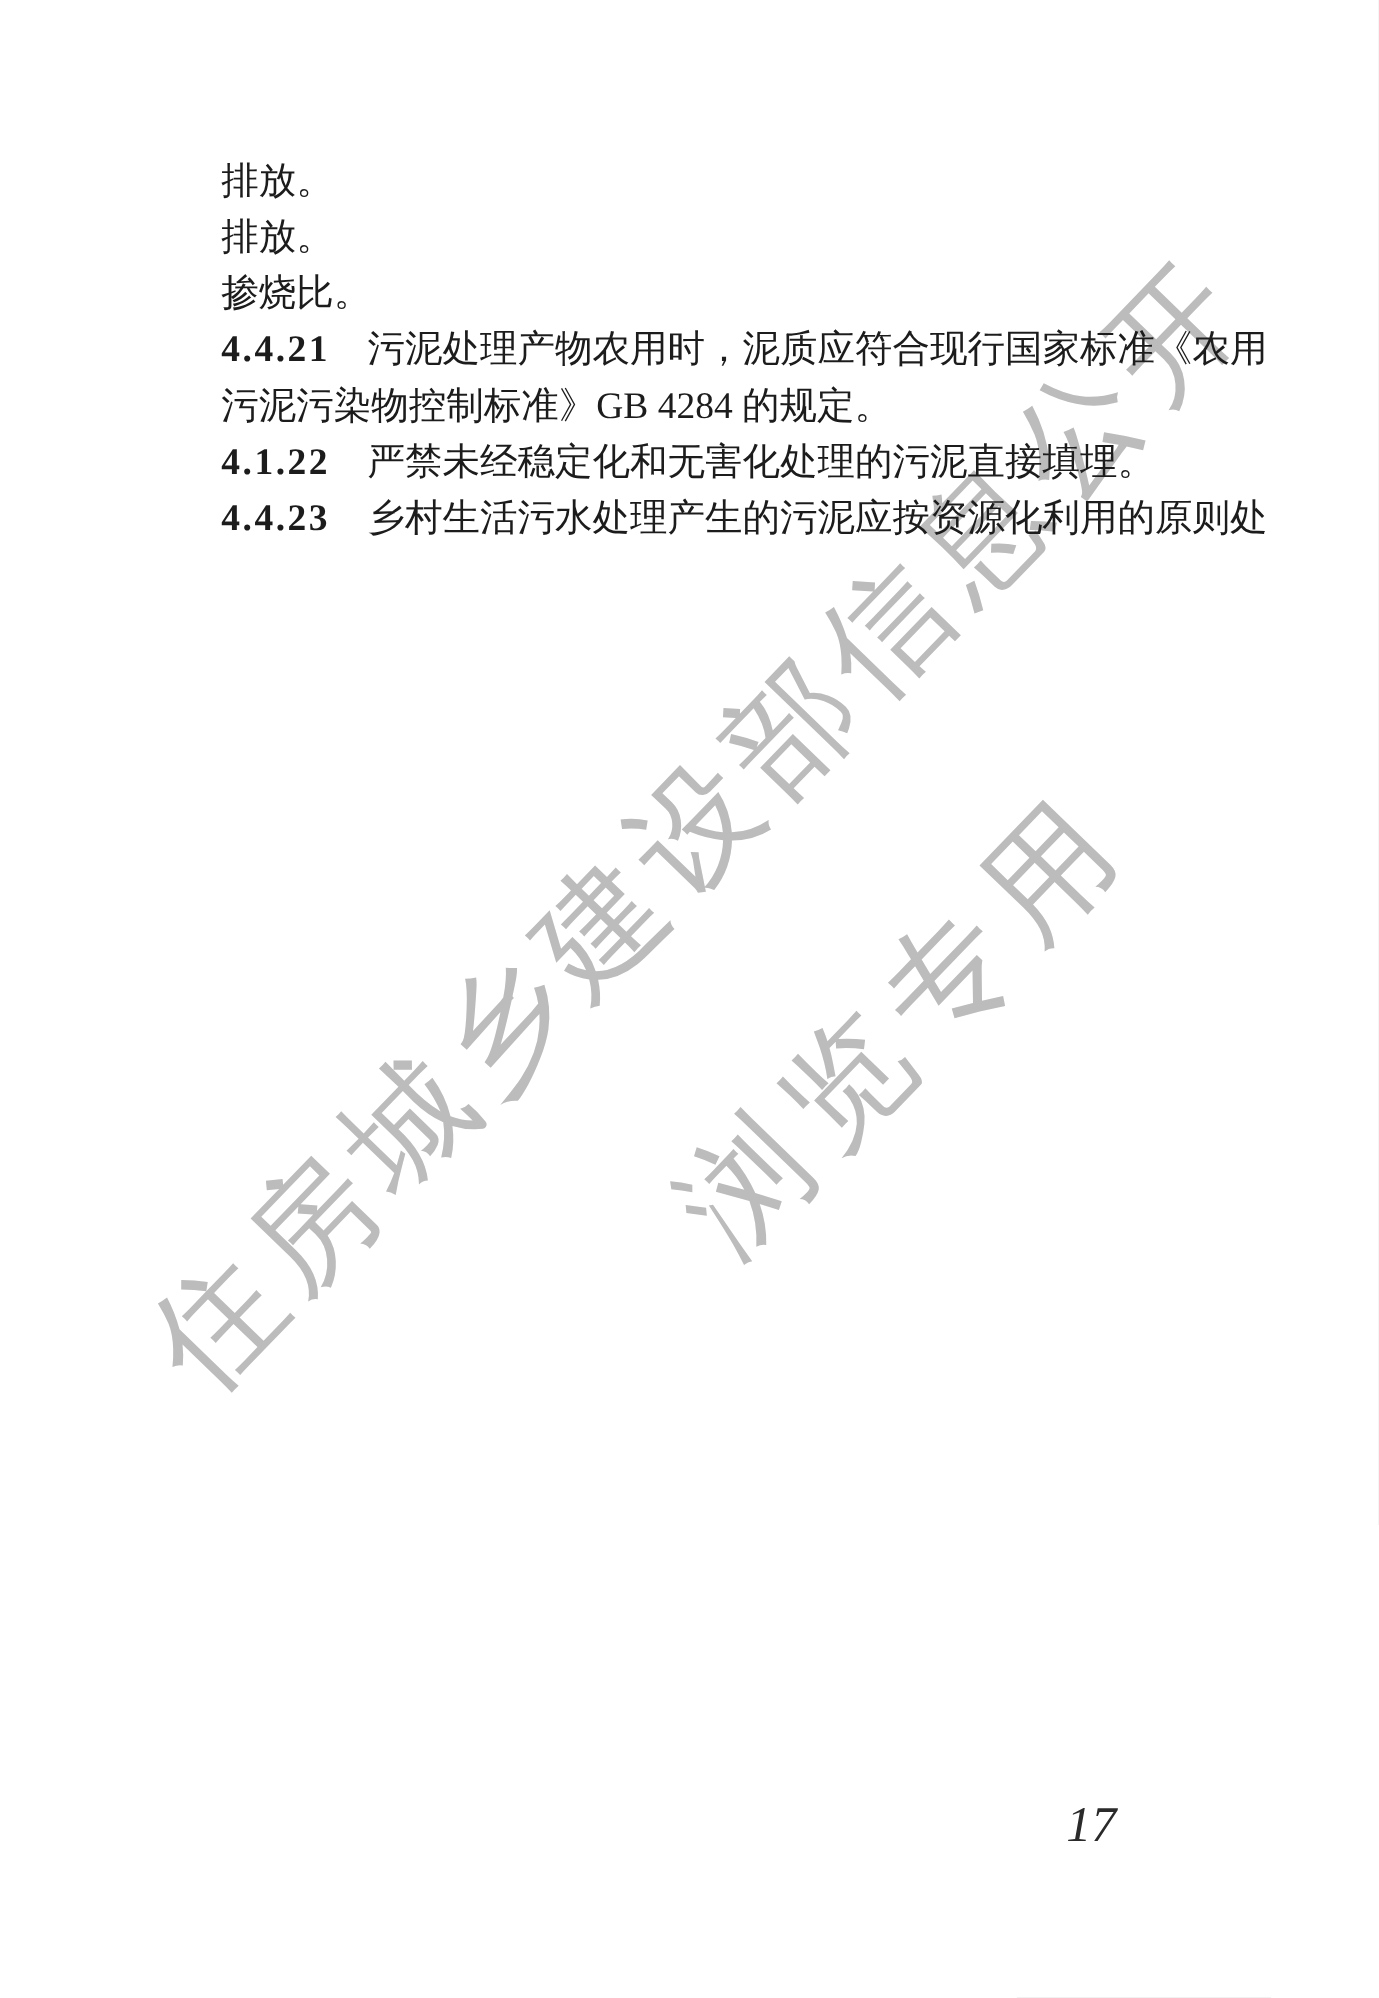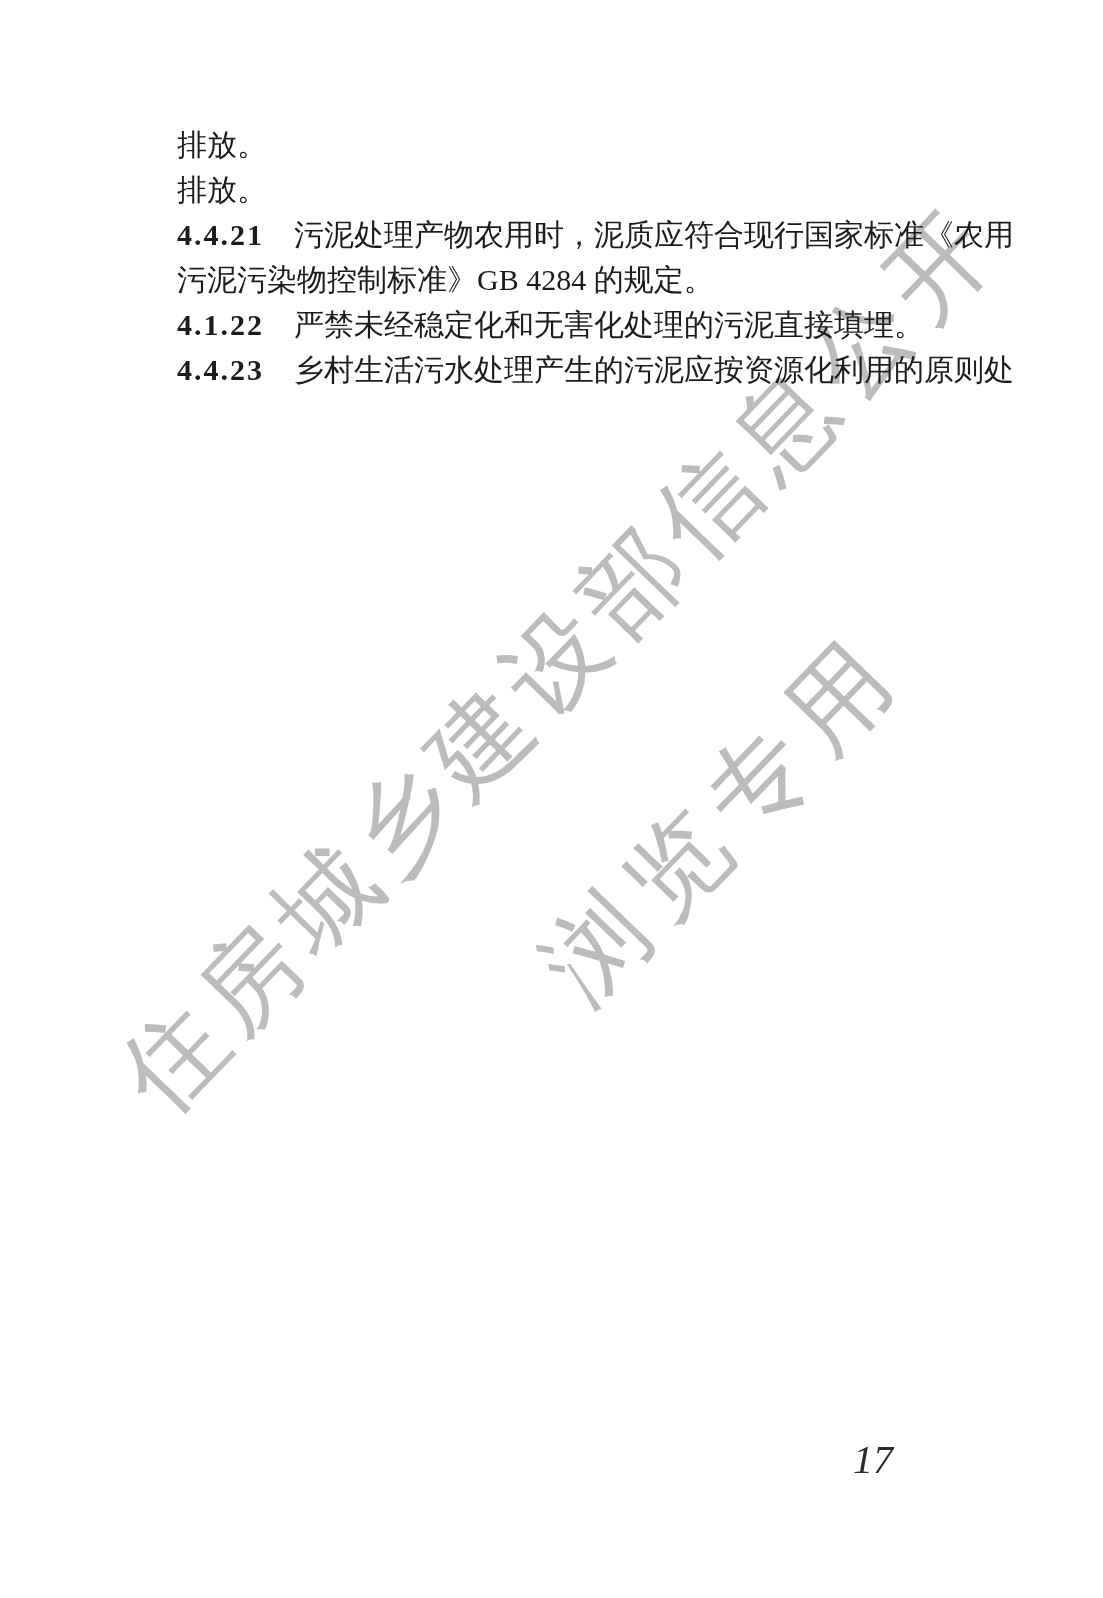--- a/index.html
+++ b/index.html
@@ -87,20 +87,21 @@
     <div class="wm-line2">浏览专用</div>
   </div>
 
   <div class="body-text">
 
     <p class="line"><span>排放。</span></p>
 
 
     <p class="line"><span>排放。</span></p>
 
+    <p class="line"><span>掺烧比。</span></p>
 
     <p class="line"><span class="clause-num">4.4.21</span><span>污泥处理产物农用时，泥质应符合现行国家标准《农用</span></p>
     <p class="line"><span>污泥污染物控制标准》GB 4284 的规定。</span></p>
 
     <p class="line"><span class="clause-num">4.1.22</span><span>严禁未经稳定化和无害化处理的污泥直接填埋。</span></p>
 
     <p class="line"><span class="clause-num">4.4.23</span><span>乡村生活污水处理产生的污泥应按资源化利用的原则处</span></p>
 
   </div>
 

